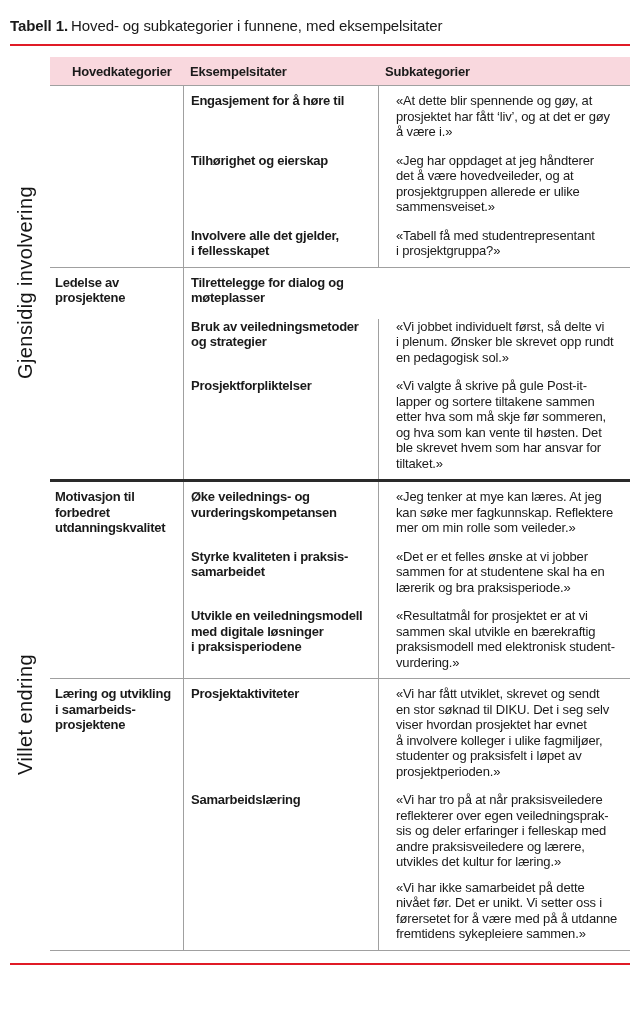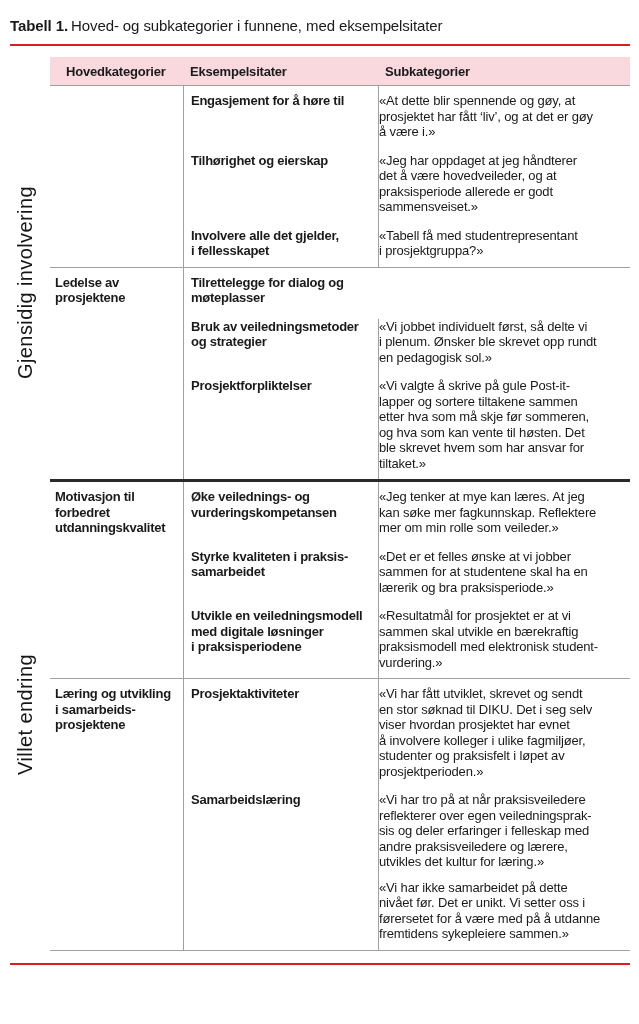--- a/index.html
+++ b/index.html
@@ -43,21 +43,21 @@
     height: 29px;
     align-items: center;
     border-bottom: 1px solid var(--gray);
     box-sizing: border-box;
   }
   .thead .hcell {
     font-weight: bold;
     font-size: 13px;
     letter-spacing: -0.2px;
   }
-  .hcell.h1 { padding-left: 1px; margin-left: 15px; }
+  .hcell.h1 { padding-left: 22px; }
   .hcell.h2 { padding-left: 7px; }
   .hcell.h3 { padding-left: 7px; }
   
   .tbody { width: 630px; }
   .band { display: flex; }
   .band .side {
     width: 50px;
     flex: 0 0 50px;
     display: flex;
     align-items: center;
@@ -96,21 +96,21 @@
     grid-column: 2;
     font-weight: bold;
     letter-spacing: -0.25px;
     border-left: 1px solid var(--gray);
     padding: 0 8px 13px 7px;
   }
   .quote {
     grid-column: 3;
     letter-spacing: -0.15px;
     border-left: 1px solid var(--gray);
-    padding: 0 4px 13px 0;
+    padding: 0 4px 13px 17px;
   }
   .row-first { padding-top: 7px; }
   .row-last { padding-bottom: 8px; }
   .para { white-space: pre-line; }
   .para + .para { margin-top: 10px; }
 </style>
 </head>
 <body>
 
 <div class="page">
@@ -132,21 +132,21 @@
         </div>
         <div class="groups">
           <div class="group first-group">
             <div class="cell sub row-first">Engasjement for å høre til</div>
             <div class="cell quote row-first"><div class="para">«At dette blir spennende og gøy, at
 prosjektet har fått ‘liv’, og at det er gøy
 å være i.»</div></div>
             <div class="cell sub">Tilhørighet og eierskap</div>
             <div class="cell quote"><div class="para">«Jeg har oppdaget at jeg håndterer
 det å være hovedveileder, og at
-praksisperiode allerede er godt
+prosjektgruppen allerede er ulike
 sammensveiset.»</div></div>
             <div class="cell sub row-last">Involvere alle det gjelder,
 i fellesskapet</div>
             <div class="cell quote row-last"><div class="para">«Tabell få med studentrepresentant
 i prosjektgruppa?»</div></div>
           </div>
           <div class="group">
             <div class="cell cat" style="grid-row: 1 / span 3;">Ledelse av
 prosjektene</div>
             <div class="cell sub row-first">Tilrettelegge for dialog og

